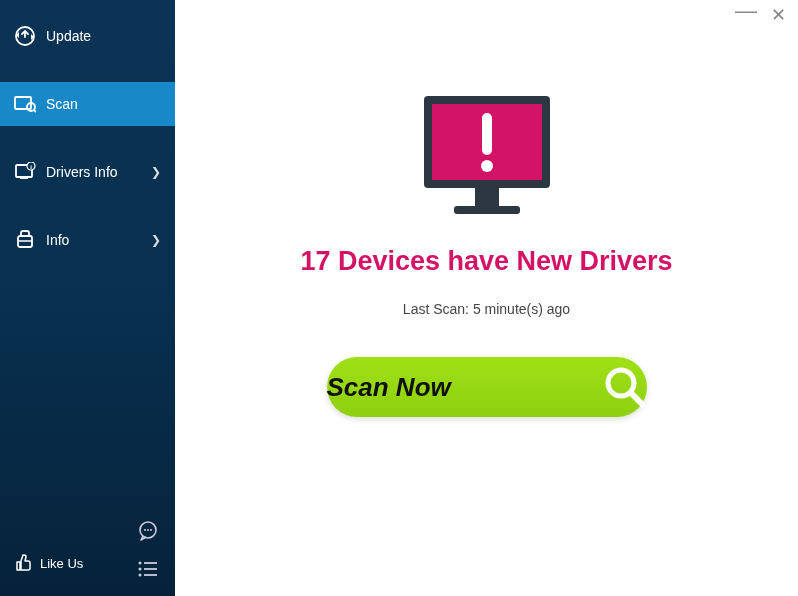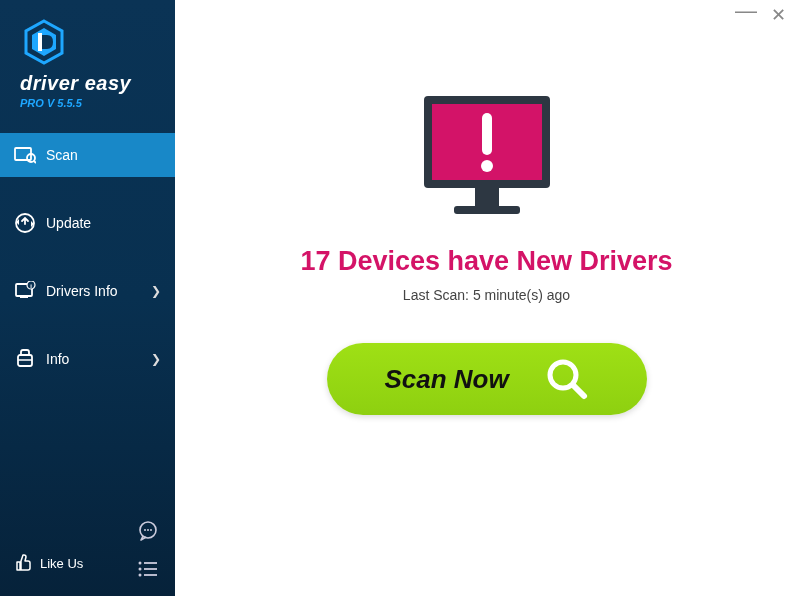--- a/index.html
+++ b/index.html
@@ -19,66 +19,56 @@
 .nav-item.active{background:#1888c8}
 .nav-item .icn{width:22px;height:22px;margin-right:10px;flex-shrink:0;display:flex;align-items:center;justify-content:center}
 .nav-item .chev{position:absolute;right:14px;color:#ddd;font-size:12px}
 
 .bottom-icons{position:absolute;bottom:14px;right:16px;display:flex;flex-direction:column;gap:14px;align-items:center}
 .bottom-icons .bi{color:#ccd;cursor:pointer}
 .likeus{position:absolute;bottom:24px;left:14px;display:flex;align-items:center;gap:8px;color:#fff;font-size:13px;cursor:pointer}
 
 .main{margin-left:175px;height:596px;display:flex;flex-direction:column;align-items:center;justify-content:flex-start;padding-top:88px}
 .monitor{margin-bottom:18px}
-.headline{color:#d41367;font-size:27px;font-weight:700;margin-bottom:10px;text-align:center}
+.headline{color:#d41367;font-size:27px;font-weight:700;margin-bottom:24px;text-align:center}
 .subline{color:#444;font-size:14px;margin-bottom:40px}
-.scan-btn{width:320px;height:72px;border-radius:36px;background:linear-gradient(180deg,#9fe015 0%,#8ed010 100%);border:none;display:flex;align-items:center;justify-content:center;gap:36px;cursor:pointer;box-shadow:0 2px 6px rgba(0,0,0,.15)}
+.scan-btn{width:320px;height:60px;border-radius:36px;background:linear-gradient(180deg,#9fe015 0%,#8ed010 100%);border:none;display:flex;align-items:center;justify-content:space-between;gap:36px;cursor:pointer;box-shadow:0 2px 6px rgba(0,0,0,.15)}
 .scan-btn .lbl{font-size:26px;font-weight:700;font-style:italic;color:#111}
 </style>
 </head>
 <body>
 
 <div class="window-controls">
   <span>—</span>
   <span>✕</span>
 </div>
 
 <div class="sidebar">
-  <div class="logo-block">
-    <svg class="logo-svg" width="48" height="48" viewBox="0 0 48 48">
-      <polygon points="24,3 42,13 42,35 24,45 6,35 6,13" fill="none" stroke="#1ea7ff" stroke-width="3"></polygon>
-      <polygon points="24,10 36,17 36,31 24,38 12,31 12,17" fill="#1ea7ff"></polygon>
-      <path d="M20 17 L20 31 L27 31 Q33 31 33 24 Q33 17 27 17 Z" fill="#0a3355"></path>
-      <rect x="18" y="15" width="4" height="18" fill="#fff"></rect>
-    </svg>
-    <div class="brand-name">driver easy</div>
-    <div class="version">PRO V 5.5.5</div>
-  </div>
 
   <div class="nav">
+    <div class="nav-item">
+      <span class="icn">
+        <svg width="22" height="22" viewBox="0 0 22 22">
+            <circle cx="11" cy="11" r="9" fill="none" stroke="#fff" stroke-width="1.8"></circle>
+            <path d="M11 6 L11 12 M8 9 L11 6 L14 9" fill="none" stroke="#fff" stroke-width="1.8" stroke-linecap="round"></path>
+            <path d="M2 10 L5 7 L5 13 Z M20 12 L17 15 L17 9 Z" fill="#fff"></path>
+          </svg>
+      </span>
+      <span>Update</span>
+    </div>
+
     <div class="nav-item active">
       <span class="icn">
         <svg width="22" height="20" viewBox="0 0 22 20">
             <rect x="1" y="3" width="16" height="12" rx="1" fill="none" stroke="#fff" stroke-width="1.8"></rect>
             <circle cx="17" cy="13" r="4" fill="none" stroke="#fff" stroke-width="1.8"></circle>
             <line x1="20" y1="16" x2="22" y2="18" stroke="#fff" stroke-width="1.8"></line>
           </svg>
       </span>
       <span>Scan</span>
-    </div>
-
-    <div class="nav-item">
-      <span class="icn">
-        <svg width="22" height="22" viewBox="0 0 22 22">
-            <circle cx="11" cy="11" r="9" fill="none" stroke="#fff" stroke-width="1.8"></circle>
-            <path d="M11 6 L11 12 M8 9 L11 6 L14 9" fill="none" stroke="#fff" stroke-width="1.8" stroke-linecap="round"></path>
-            <path d="M2 10 L5 7 L5 13 Z M20 12 L17 15 L17 9 Z" fill="#fff"></path>
-          </svg>
-      </span>
-      <span>Update</span>
     </div>
 
     <div class="nav-item">
       <span class="icn">
         <svg width="22" height="20" viewBox="0 0 22 20">
             <rect x="2" y="3" width="16" height="12" rx="1" fill="none" stroke="#fff" stroke-width="1.8"></rect>
             <rect x="6" y="15" width="8" height="2" fill="#fff"></rect>
             <circle cx="17" cy="4" r="4" fill="#0a3355" stroke="#fff" stroke-width="1.2"></circle>
             <text x="17" y="7" text-anchor="middle" font-size="6" fill="#fff" font-weight="bold">i</text>
           </svg>

